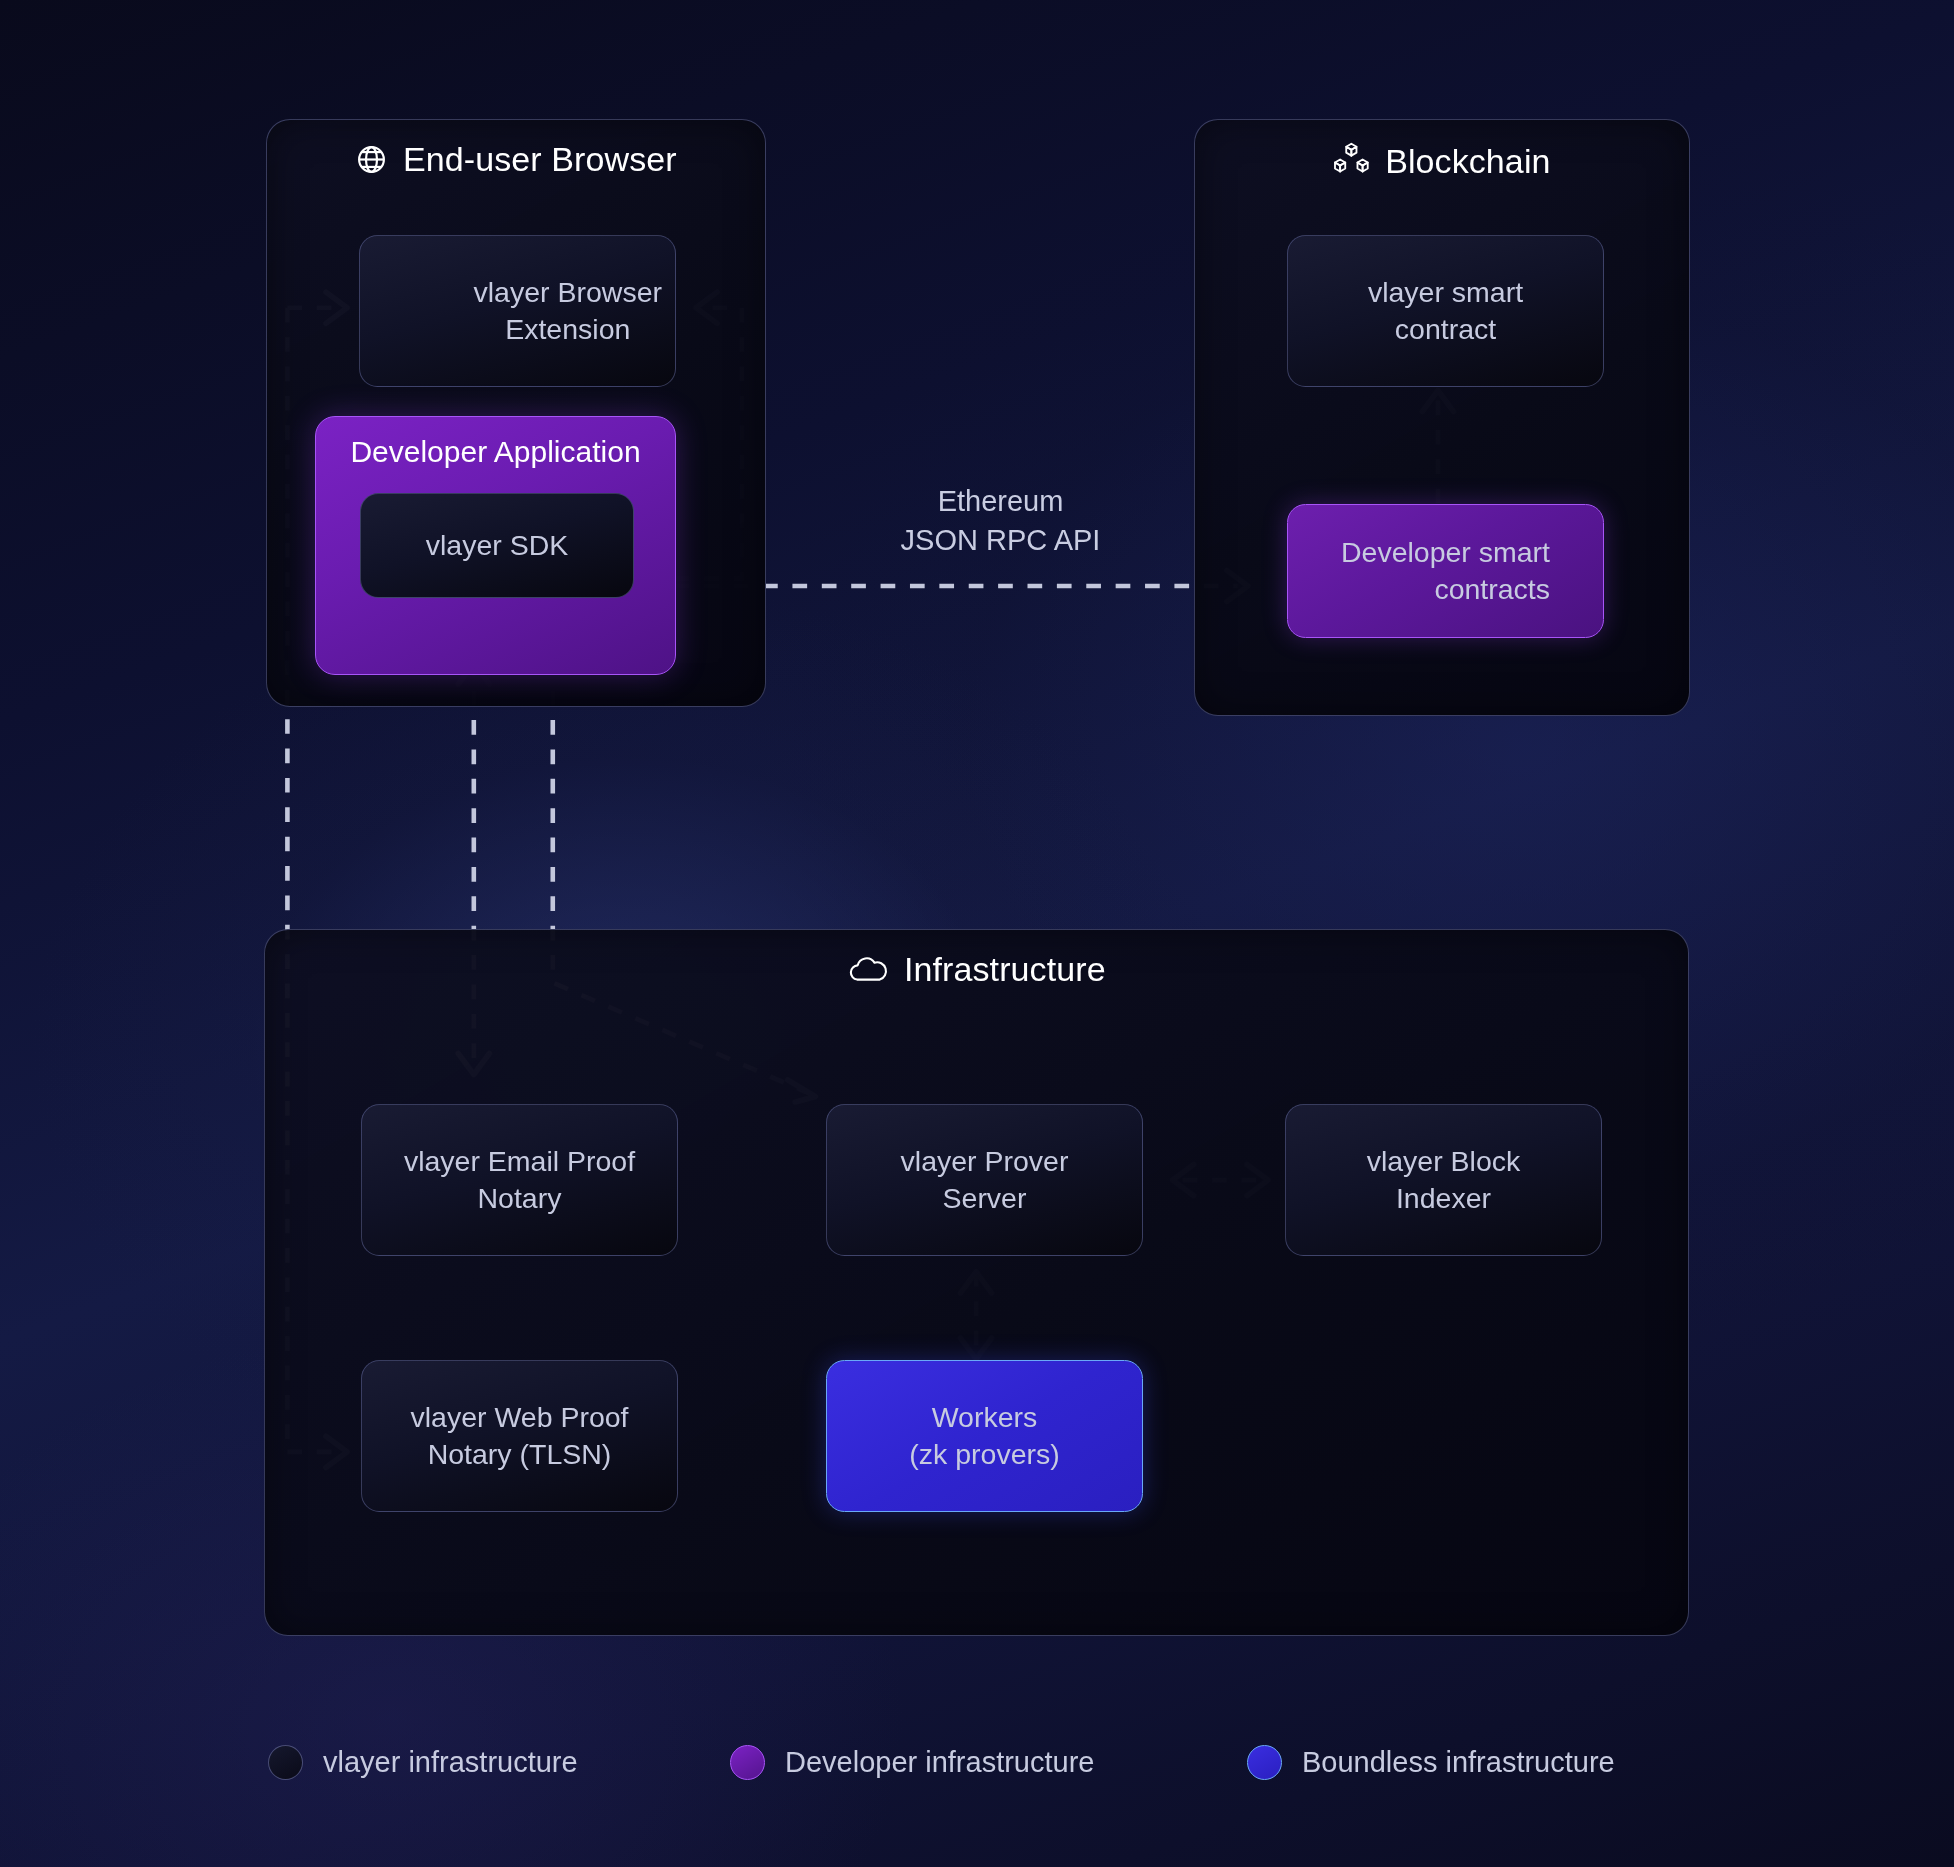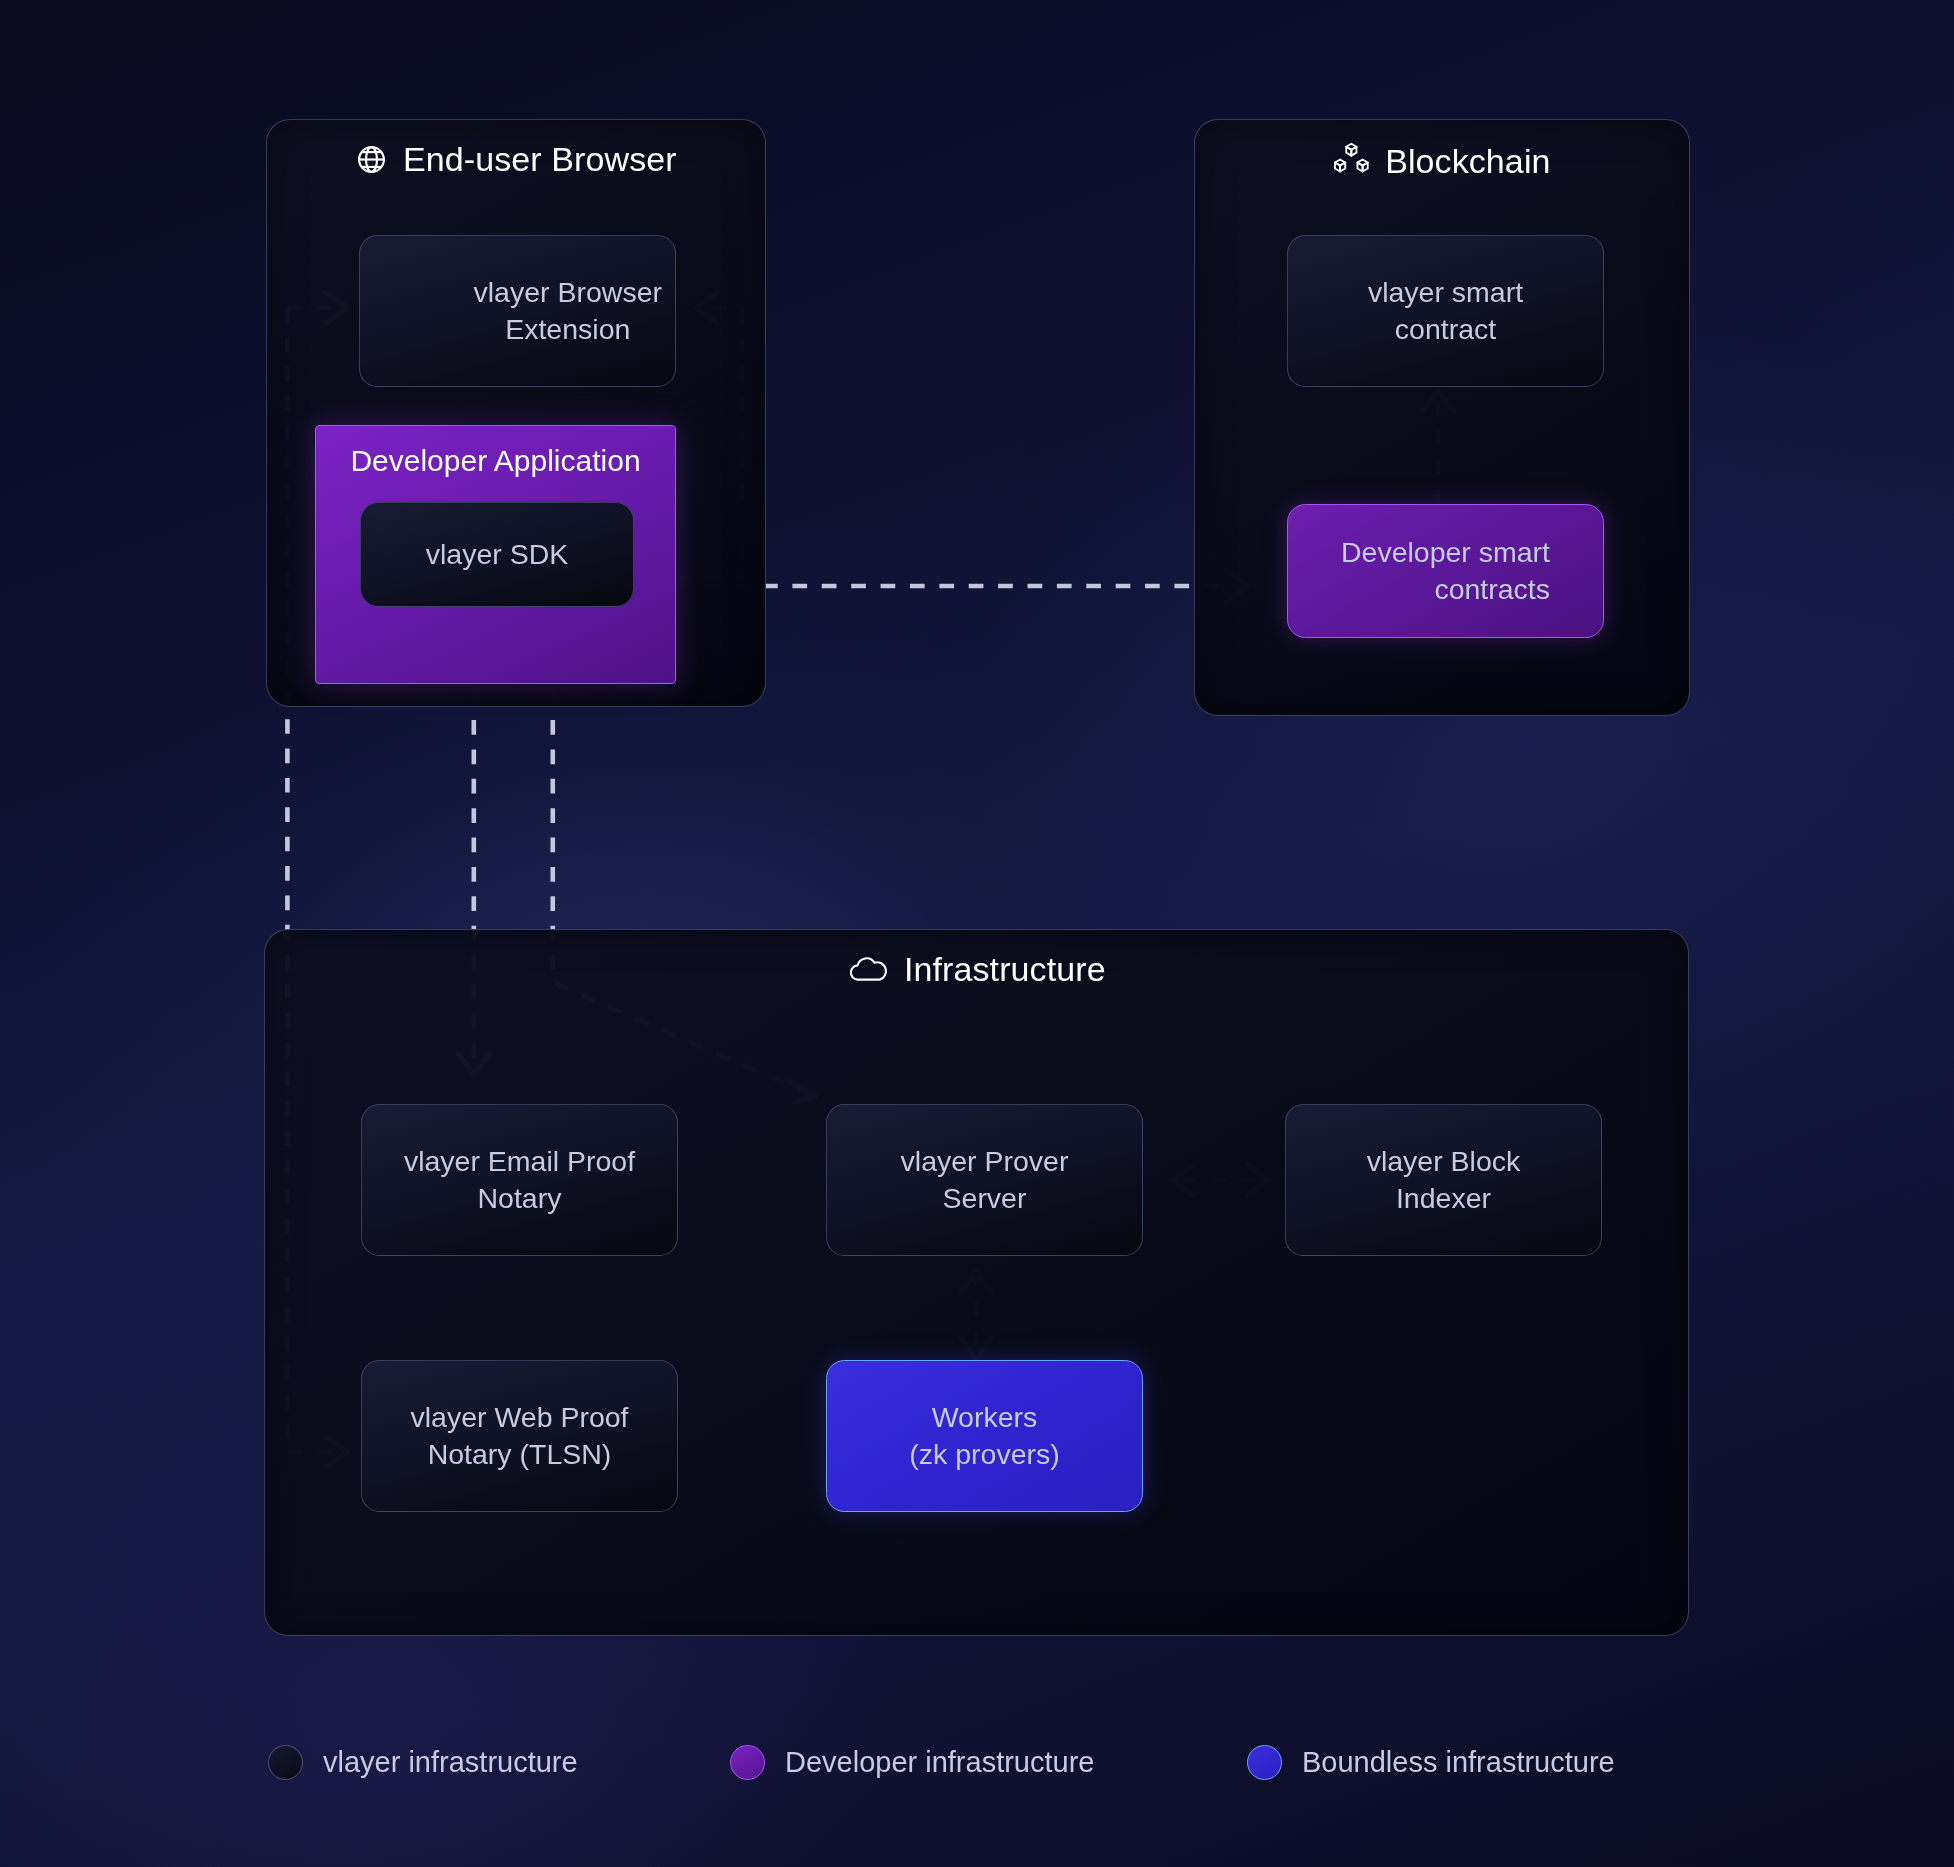--- a/index.html
+++ b/index.html
@@ -53,24 +53,23 @@
     box-shadow:0 0 24px rgba(140,60,230,0.30);
   }
   .node.blue {
     border:1.5px solid #6aa8f7;
     background:linear-gradient(150deg, #3a2ee0 0%, #2f24cf 50%, #2a1fc0 100%);
     box-shadow:0 0 24px rgba(60,70,235,0.32);
   }
   .group-purple {
     position:absolute;
     border:1.5px solid #a855f7;
-    border-radius:4px;
+    border-radius:20px;
     background:linear-gradient(155deg, #7b22c4 0%, #6a1cb0 40%, #4e1286 100%);
     box-shadow:0 0 31px rgba(140,60,230,0.30);
-    margin-top:9px;
   }
   .group-label {
     position:absolute; top:18.4px; left:0; right:0; text-align:center;
     color:#ffffff; font-size:30px; font-weight:400;
   }
 
   
   .edge-label {
     position:absolute; text-align:center; color:#c9cde2;
     font-size:29px; line-height:1.33;
@@ -208,20 +207,24 @@
     </div>
 
     <div class="node purple" style="left:92px; top:384px; width:317px; height:134px;text-align:right;">
       <div>
         <div>Developer smart</div>
         <div>contracts</div>
       </div>
     </div>
   </div>
 
+  <div class="edge-label" style="left:817px; top:482px; width:367px;">
+    <div>Ethereum</div>
+    <div>JSON RPC API</div>
+  </div>
 
   <div class="panel" style="left:264px; top:929px; width:1425px; height:707px;">
     <div class="panel-title">
       <span class="ico">
         <svg width="42" height="31" viewBox="0 0 30 20" fill="none" stroke="#ffffff" stroke-width="1.5" stroke-linejoin="round" stroke-linecap="round">
           <path d="M7.2,17.2 A5.1,5.1 0 0 1 7.6,7.05 A6.6,6.6 0 0 1 19.6,5.1 A4.9,4.9 0 0 1 23.4,17.2 Z"></path>
         </svg>
       </span>
       <span class="tx">Infrastructure</span>
     </div>

